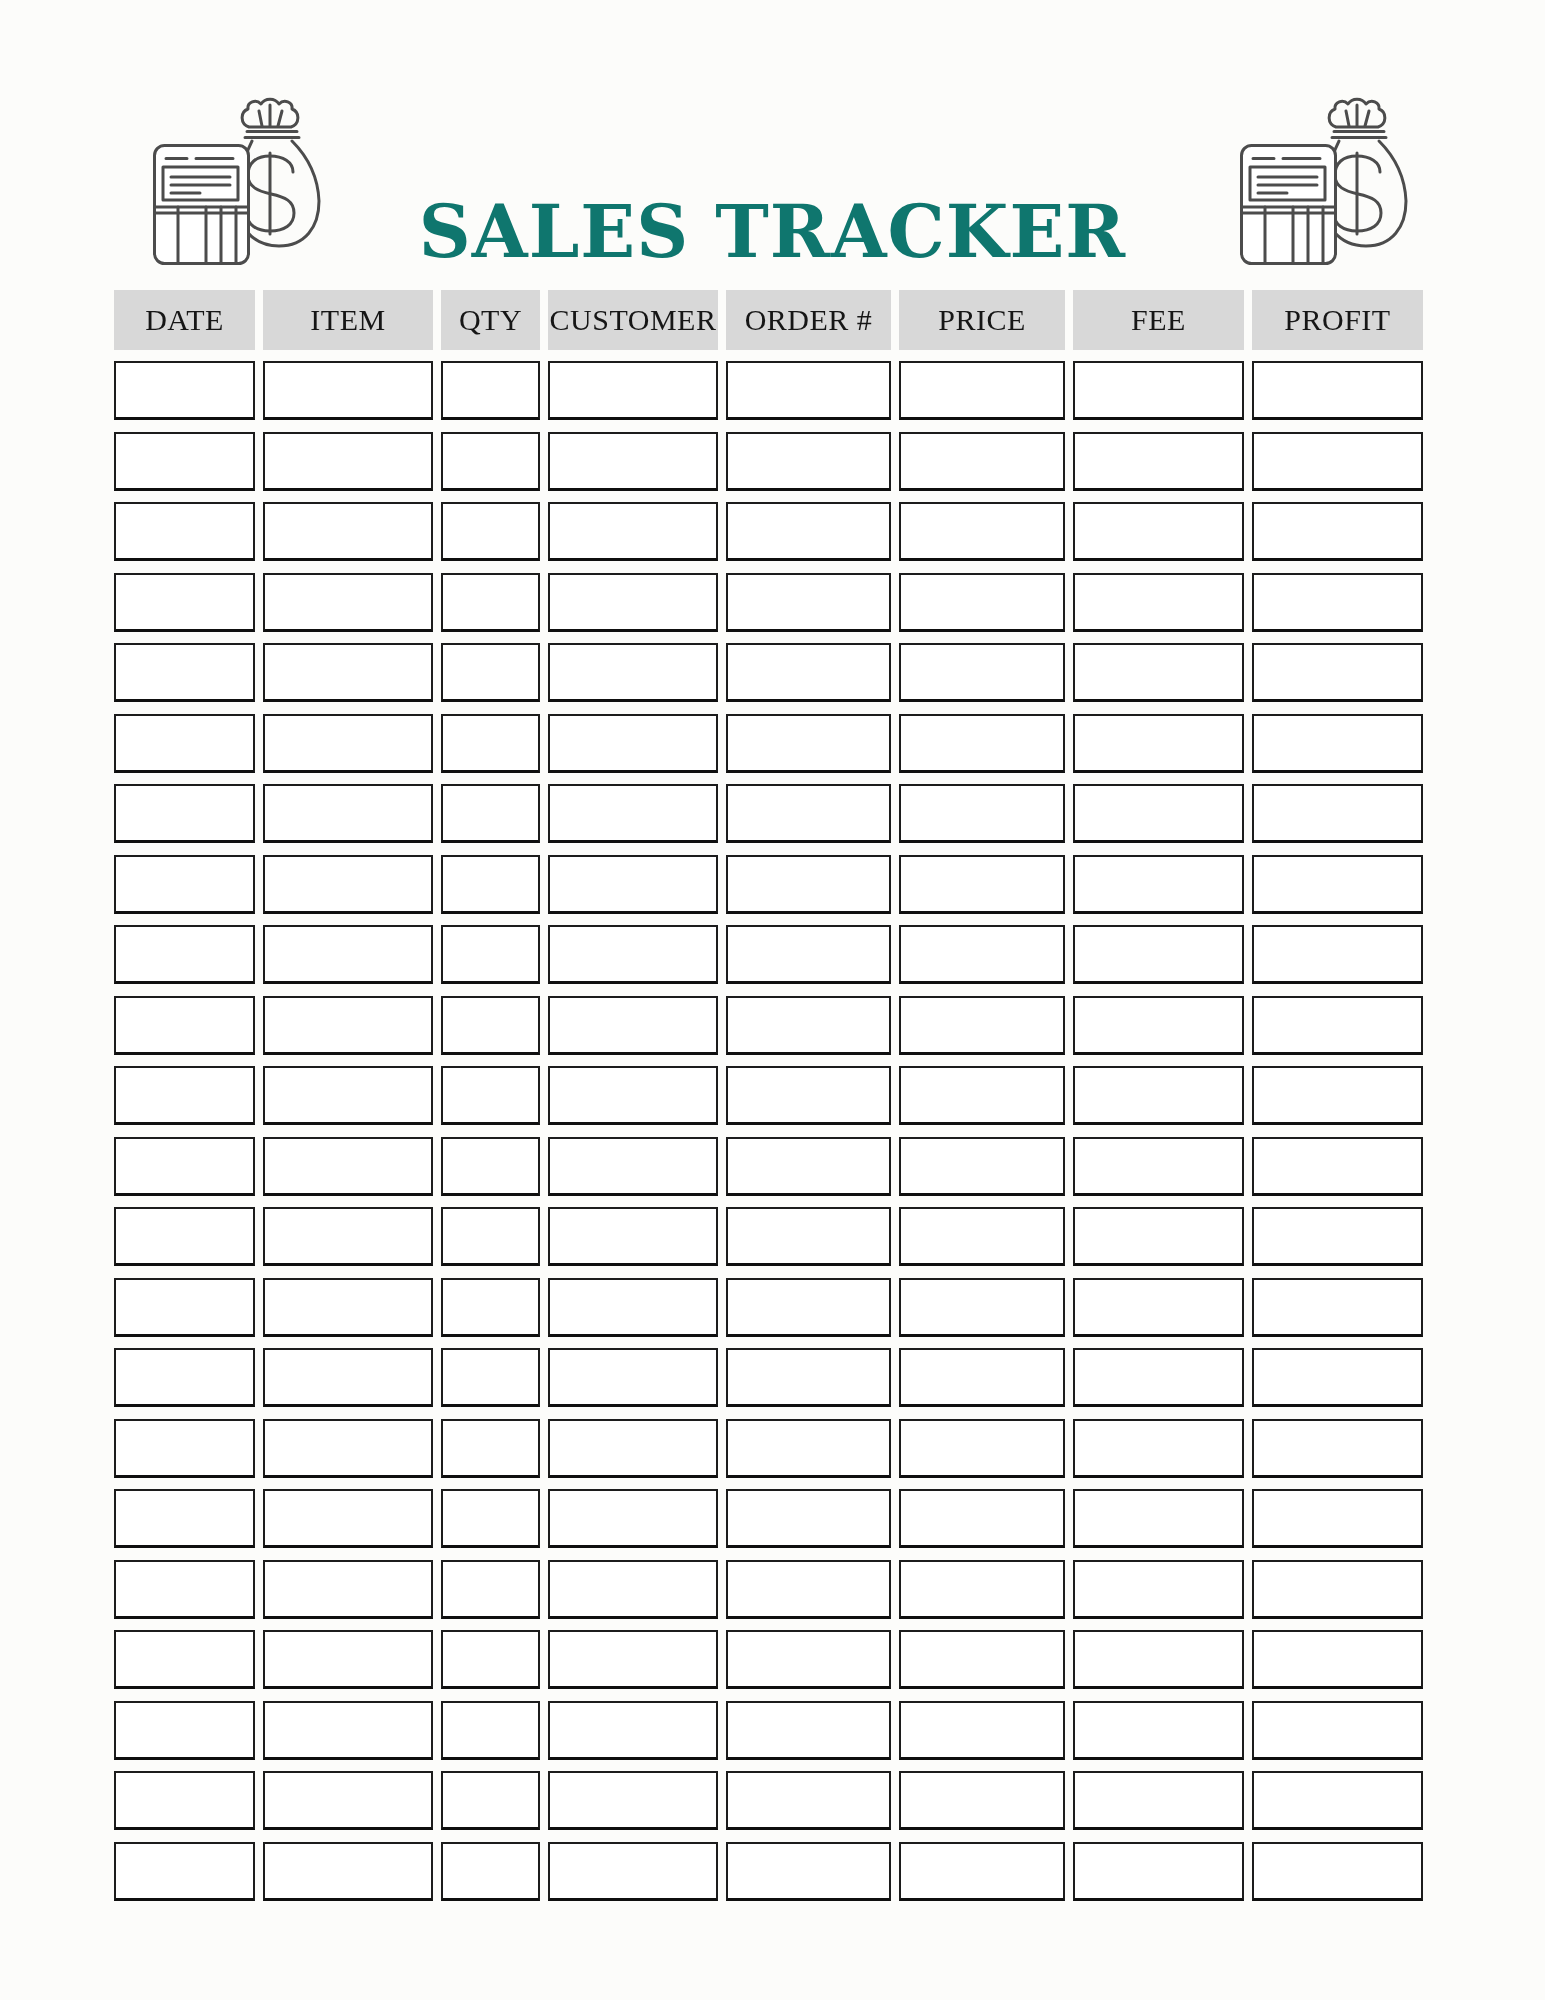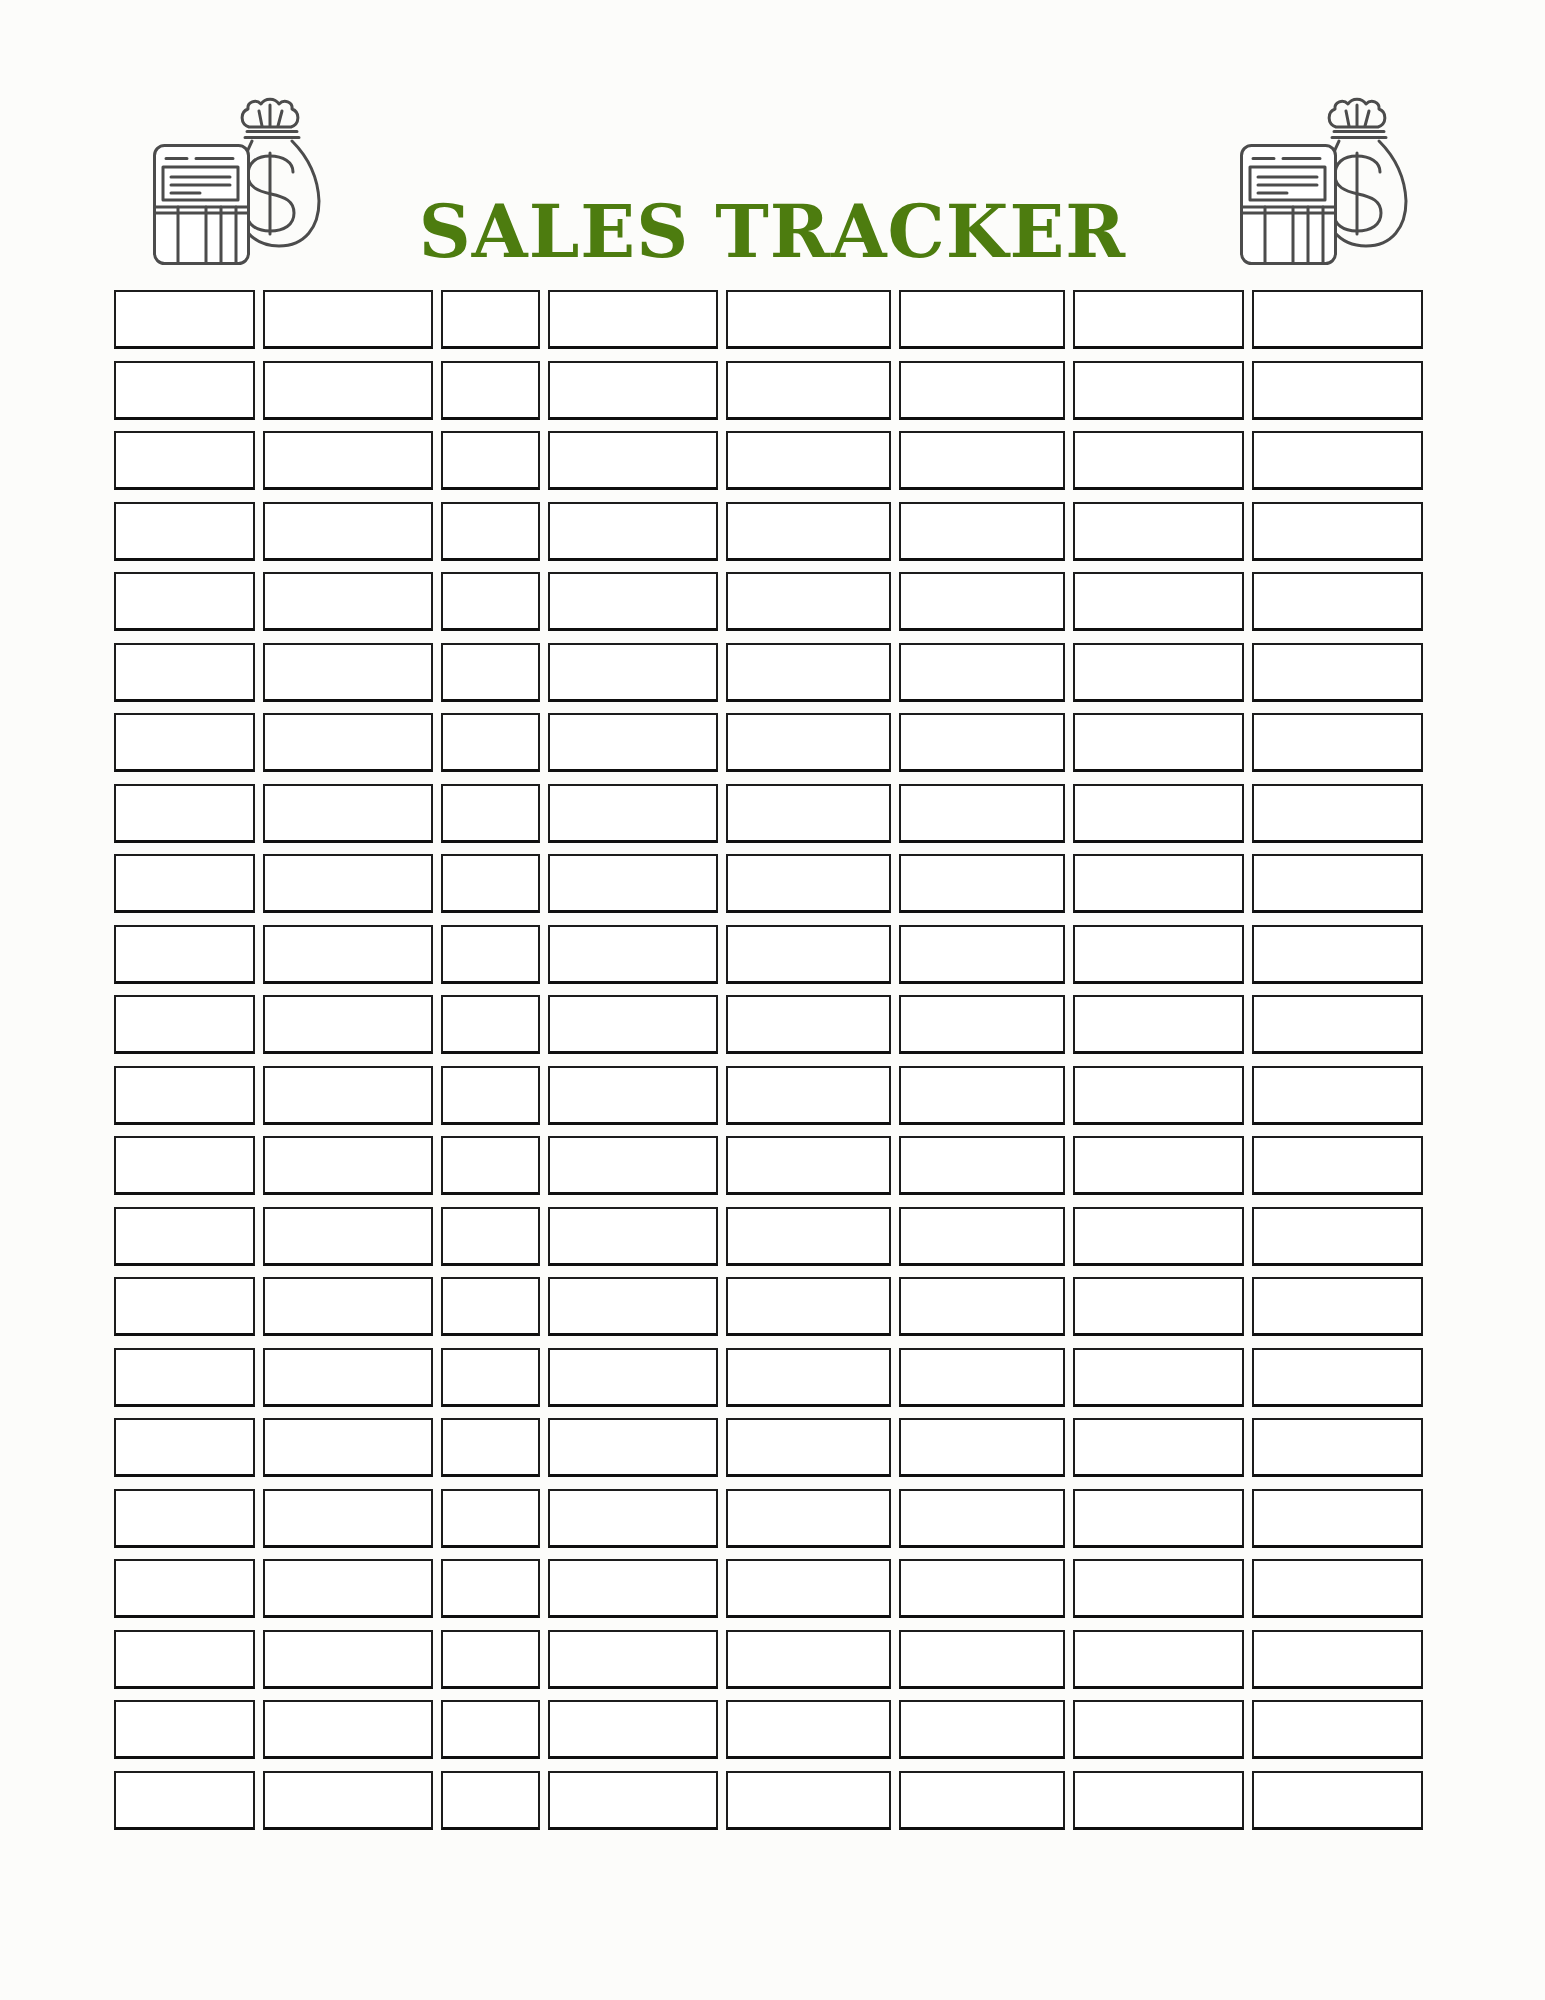--- a/index.html
+++ b/index.html
@@ -14,21 +14,21 @@
   
   .title {
     position: absolute;
     left: 0; right: 0; top: 148px;
     text-align: center;
     font-family: "DejaVu Serif", serif;
     font-weight: bold;
     font-size: 72px;
     line-height: 1;
     letter-spacing: 1px;
-    color: #4d7c0f;
+    color: #0f766e;
     white-space: nowrap;
   }
 
   
   .icon { position: absolute; width: 168px; height: 166px; }
   .icon svg { overflow: visible; display: block; }
   .icon-left  { left: 153px;  top: 99px; }
   .icon-right { left: 1240px; top: 99px; }
 
   
@@ -115,20 +115,30 @@
         <rect x="10" y="68" width="75" height="33"></rect>
         <path d="M18,78 L77,78 M18,86 L77,86 M18,94 L47,94"></path>
         <path d="M1.5,108 L95.5,108 M1.5,114 L95.5,114"></path>
         <path d="M25,108 L25,164 M53,108 L53,164 M68,108 L68,164 M83,108 L83,164"></path>
       </g>
     </g>
   </svg>
 </div>
 
 <div class="table-wrap">
+  <div class="header-row grid-row-template">
+      <div class="header-cell">DATE</div>
+      <div class="header-cell">ITEM</div>
+      <div class="header-cell">QTY</div>
+      <div class="header-cell">CUSTOMER</div>
+      <div class="header-cell">ORDER #</div>
+      <div class="header-cell">PRICE</div>
+      <div class="header-cell">FEE</div>
+      <div class="header-cell">PROFIT</div>
+    </div>
   <div class="rows grid-row-template">
       <div class="table-row"><div class="cell"></div><div class="cell"></div><div class="cell"></div><div class="cell"></div><div class="cell"></div><div class="cell"></div><div class="cell"></div><div class="cell"></div></div>
       <div class="table-row"><div class="cell"></div><div class="cell"></div><div class="cell"></div><div class="cell"></div><div class="cell"></div><div class="cell"></div><div class="cell"></div><div class="cell"></div></div>
       <div class="table-row"><div class="cell"></div><div class="cell"></div><div class="cell"></div><div class="cell"></div><div class="cell"></div><div class="cell"></div><div class="cell"></div><div class="cell"></div></div>
       <div class="table-row"><div class="cell"></div><div class="cell"></div><div class="cell"></div><div class="cell"></div><div class="cell"></div><div class="cell"></div><div class="cell"></div><div class="cell"></div></div>
       <div class="table-row"><div class="cell"></div><div class="cell"></div><div class="cell"></div><div class="cell"></div><div class="cell"></div><div class="cell"></div><div class="cell"></div><div class="cell"></div></div>
       <div class="table-row"><div class="cell"></div><div class="cell"></div><div class="cell"></div><div class="cell"></div><div class="cell"></div><div class="cell"></div><div class="cell"></div><div class="cell"></div></div>
       <div class="table-row"><div class="cell"></div><div class="cell"></div><div class="cell"></div><div class="cell"></div><div class="cell"></div><div class="cell"></div><div class="cell"></div><div class="cell"></div></div>
       <div class="table-row"><div class="cell"></div><div class="cell"></div><div class="cell"></div><div class="cell"></div><div class="cell"></div><div class="cell"></div><div class="cell"></div><div class="cell"></div></div>
       <div class="table-row"><div class="cell"></div><div class="cell"></div><div class="cell"></div><div class="cell"></div><div class="cell"></div><div class="cell"></div><div class="cell"></div><div class="cell"></div></div>

